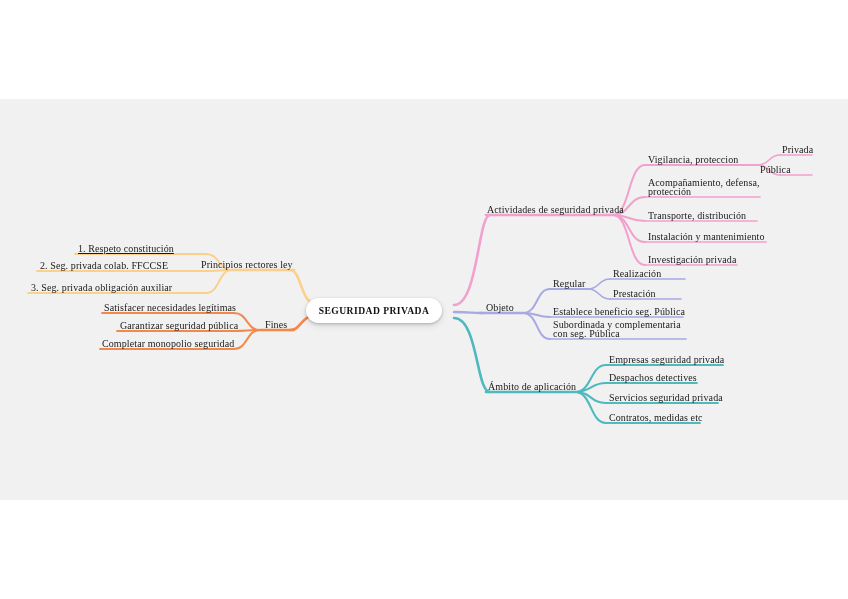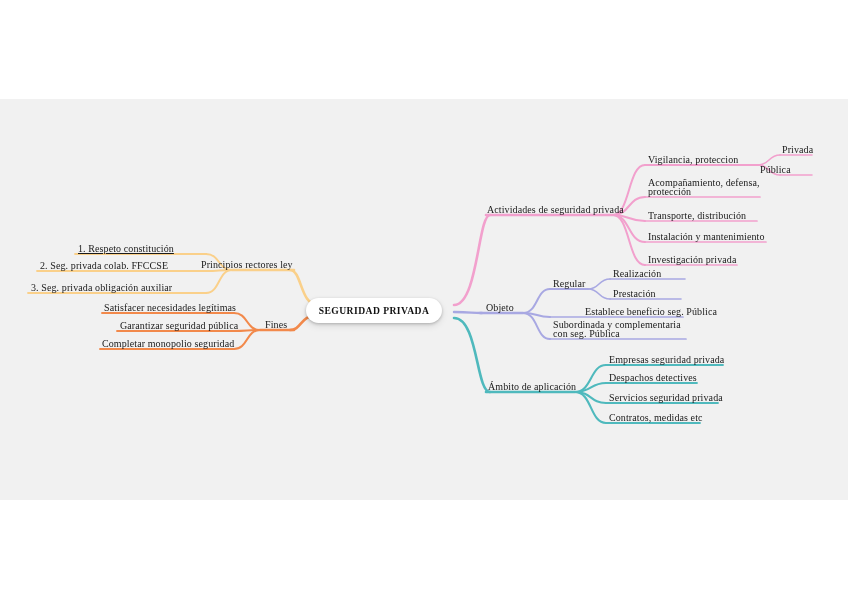--- a/index.html
+++ b/index.html
@@ -187,21 +187,21 @@
   </div>
   <div class="node" style="left:553px; top:180px;">
     <span>Regular</span>
   </div>
   <div class="node" style="left:613px; top:170px;">
     <span>Realización</span>
   </div>
   <div class="node" style="left:613px; top:190px;">
     <span>Prestación</span>
   </div>
-  <div class="node" style="left:585px; top:208px;">
+  <div class="node" style="left:553px; top:208px;">
     <span>Establece beneficio seg. Pública</span>
   </div>
   <div class="node wrap" style="left:553px; top:221px; width:134px;">
     <span>Subordinada y complementaria con seg. Pública</span>
   </div>
 
   <div class="node" style="left:488px; top:283px;">
     <span>Ámbito de aplicación</span>
   </div>
   <div class="node" style="left:609px; top:256px;">

